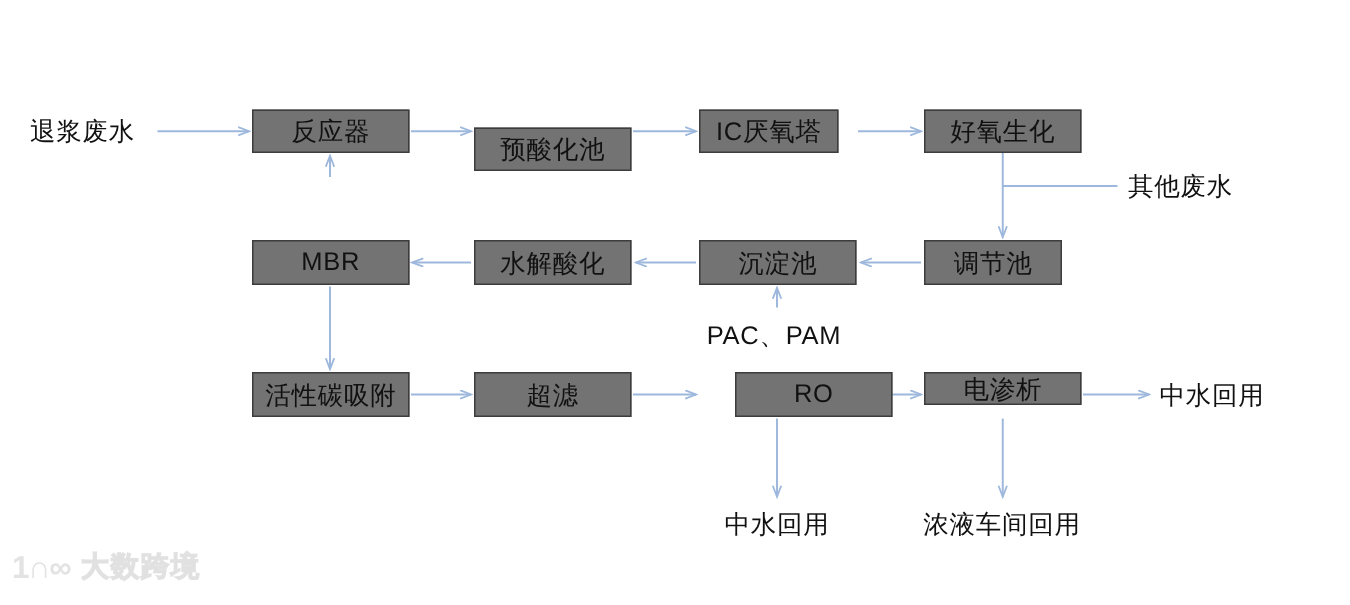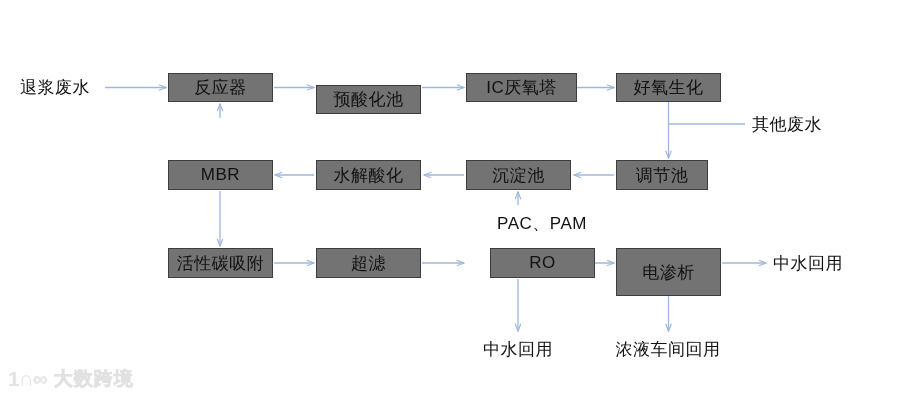--- a/index.html
+++ b/index.html
@@ -112,36 +112,36 @@
       <line x1="518" y1="279" x2="518" y2="331"></line>
 
       <line x1="668.5" y1="279" x2="668.5" y2="331"></line>
     </g>
 
     <path d="M745,124 L668.5,124" stroke="#9db8dc" stroke-width="1.3" fill="none"></path>
   </svg>
 
   <div class="node" style="left:168px;top:73px;width:105px;height:29px;">反应器</div>
   <div class="node" style="left:316px;top:85px;width:105px;height:29px;">预酸化池</div>
-  <div class="node" style="left:466px;top:73px;width:111px;height:29px;">IC厌氧塔</div>
+  <div class="node" style="left:466px;top:73px;width:93px;height:29px;">IC厌氧塔</div>
   <div class="node" style="left:616px;top:73px;width:105px;height:29px;">好氧生化</div>
 
   <div class="node" style="left:168px;top:160px;width:105px;height:30px;">MBR</div>
   <div class="node" style="left:316px;top:160px;width:105px;height:30px;">水解酸化</div>
   <div class="node" style="left:466px;top:160px;width:105px;height:30px;">沉淀池</div>
   <div class="node" style="left:616px;top:160px;width:92px;height:30px;">调节池</div>
 
   <div class="node" style="left:168px;top:248px;width:105px;height:30px;">活性碳吸附</div>
   <div class="node" style="left:316px;top:248px;width:105px;height:30px;">超滤</div>
   <div class="node" style="left:466px;top:248px;width:105px;height:30px;margin-left:24px;">RO</div>
-  <div class="node" style="left:616px;top:248px;width:105px;height:48px;">电渗析</div>
+  <div class="node" style="left:616px;top:248px;width:105px;height:22px;">电渗析</div>
 
   <div class="freetext" style="left:20px;top:76px;">退浆废水</div>
   <div class="freetext" style="left:752px;top:113px;">其他废水</div>
-  <div class="freetext center" style="left:542px;top:212px;">PAC、PAM</div>
+  <div class="freetext center" style="left:516px;top:212px;">PAC、PAM</div>
   <div class="freetext center" style="left:518px;top:338px;">中水回用</div>
   <div class="freetext center" style="left:668px;top:338px;">浓液车间回用</div>
   <div class="freetext" style="left:773px;top:252px;">中水回用</div>
 
   <div class="watermark">
     <span class="wm-logo">1∩∞</span>
     <span class="wm-text">大数跨境</span>
   </div>
 
 </div>

